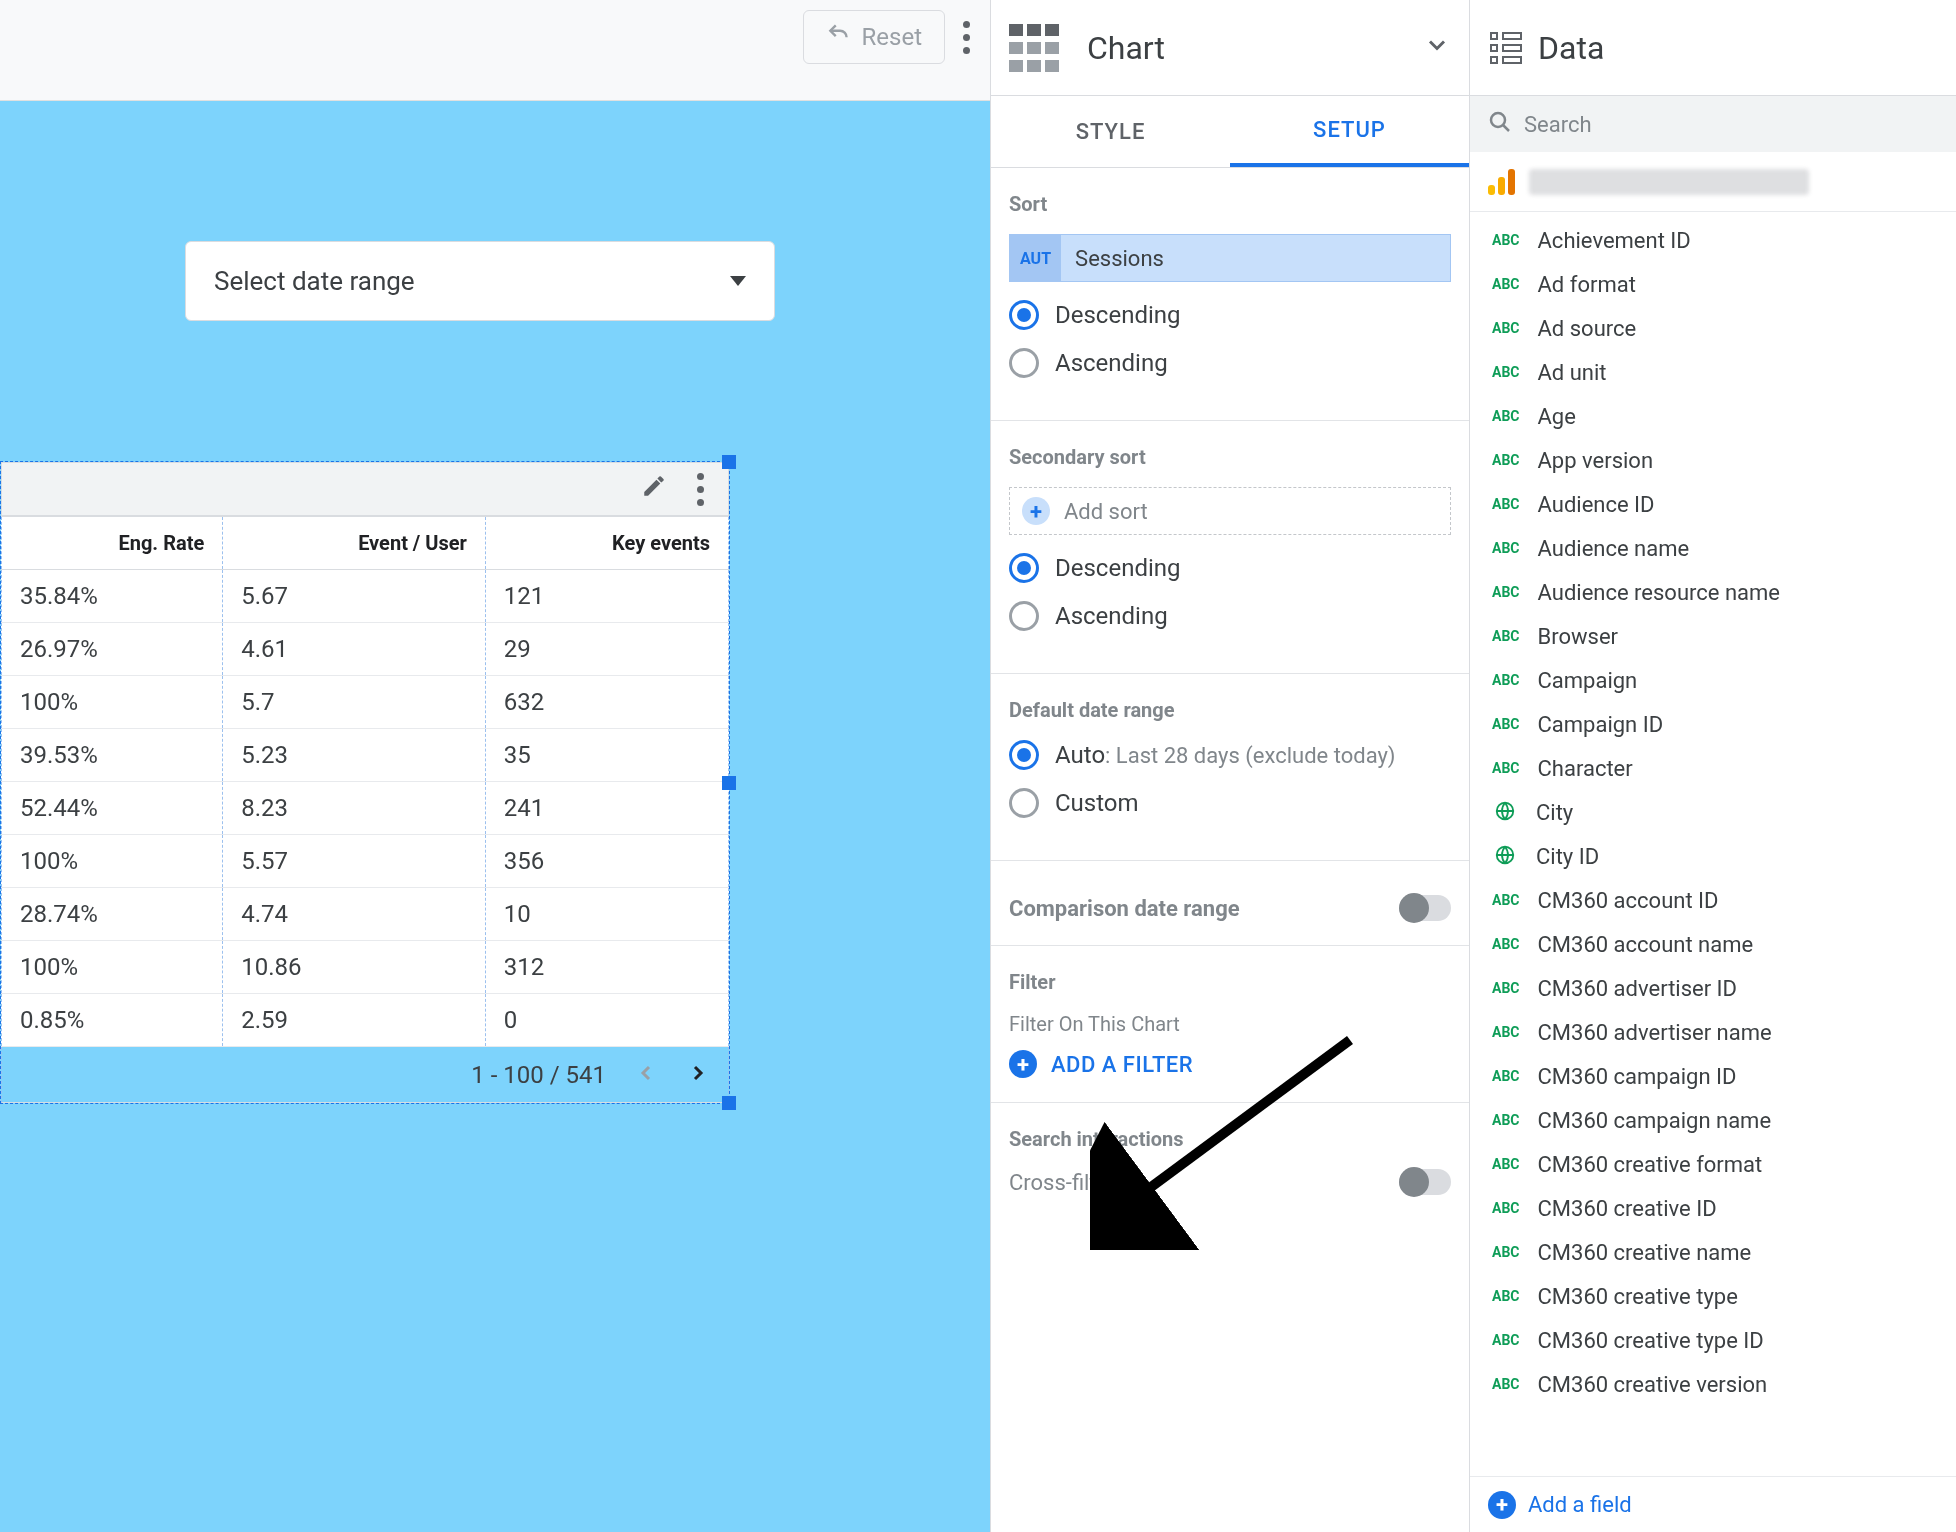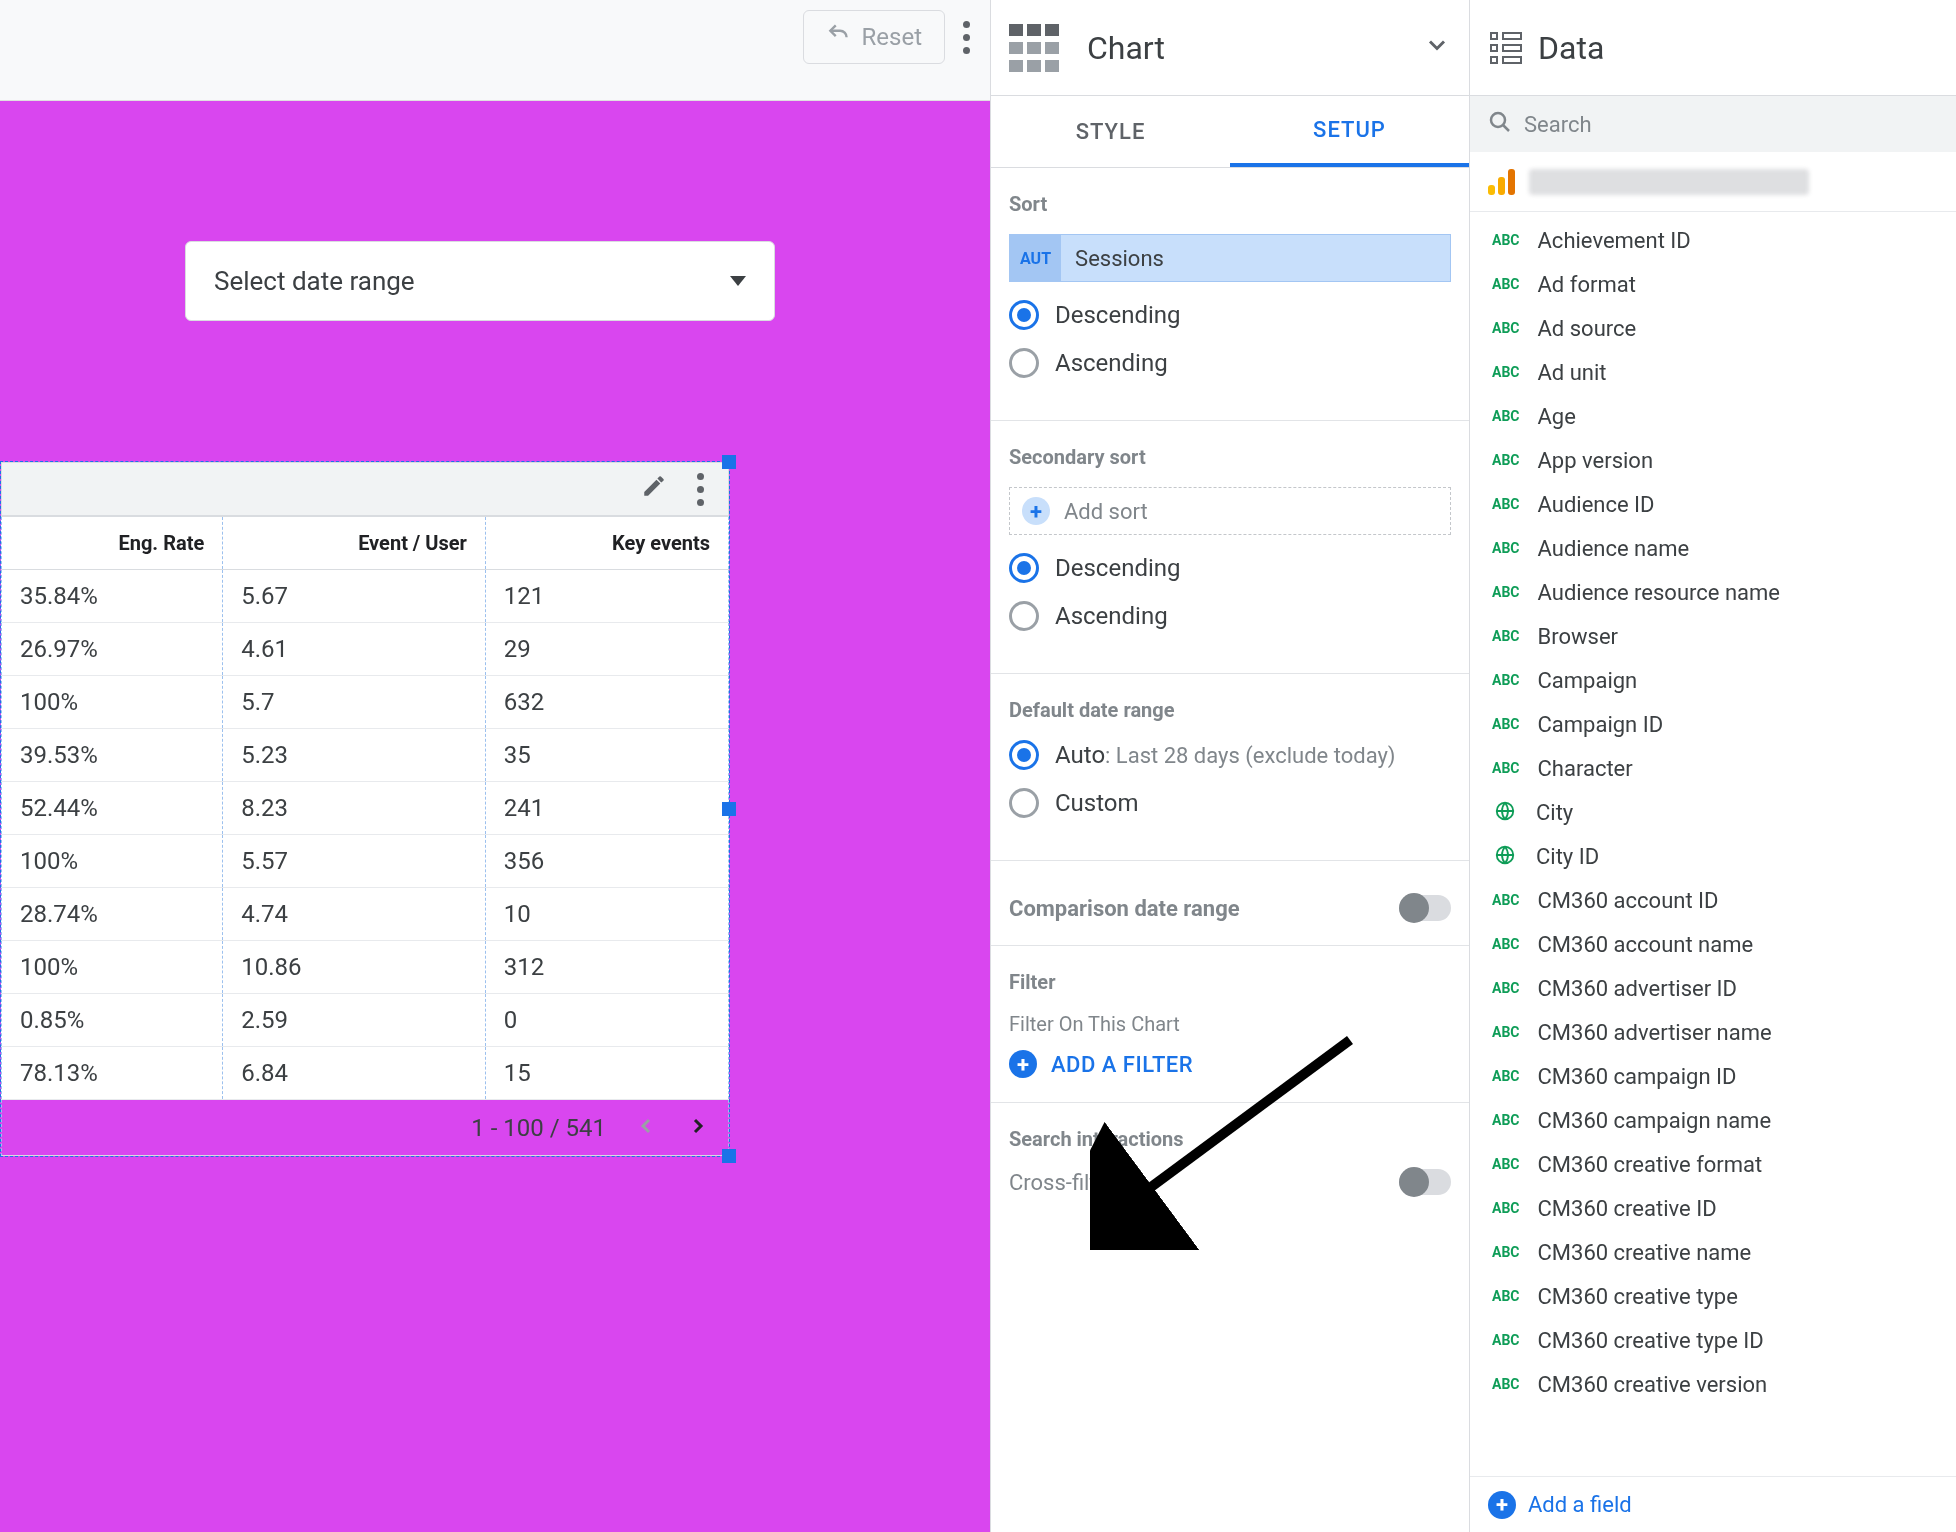--- a/index.html
+++ b/index.html
@@ -44,21 +44,21 @@
     font-size: 24px;
     color: #9aa0a6;
     cursor: default;
   }
   .kebab-dots { display:flex; flex-direction:column; gap:6px; }
   .kebab-dots span { width:7px; height:7px; border-radius:50%; background:#5f6368; }
 
   .canvas-surface {
     position:absolute;
     top: 100px; left:0; right:0; bottom:0;
-    background:#d946ef;
+    background:#7dd3fc;
     border-top:1px solid #e0e0e0;
   }
   .date-range-select {
     position:absolute;
     top: 140px; left: 185px;
     width: 590px;
     height: 80px;
     background:#fff;
     border:1px solid #dadce0;
     border-radius:6px;
@@ -380,25 +380,20 @@
               </tr>
               <tr>
                 <td>100%</td>
                 <td>10.86</td>
                 <td>312</td>
               </tr>
               <tr>
                 <td>0.85%</td>
                 <td>2.59</td>
                 <td>0</td>
-              </tr>
-              <tr>
-                <td>78.13%</td>
-                <td>6.84</td>
-                <td>15</td>
               </tr>
             </tbody>
         </table>
         <div class="pager">
           <span>1 - 100 / 541</span>
           <span class="chev">
             <svg width="24" height="24" viewBox="0 0 24 24" fill="none" stroke="#9aa0a6" stroke-width="3">
                 <polyline points="15 18 9 12 15 6"></polyline>
               </svg>
           </span>

